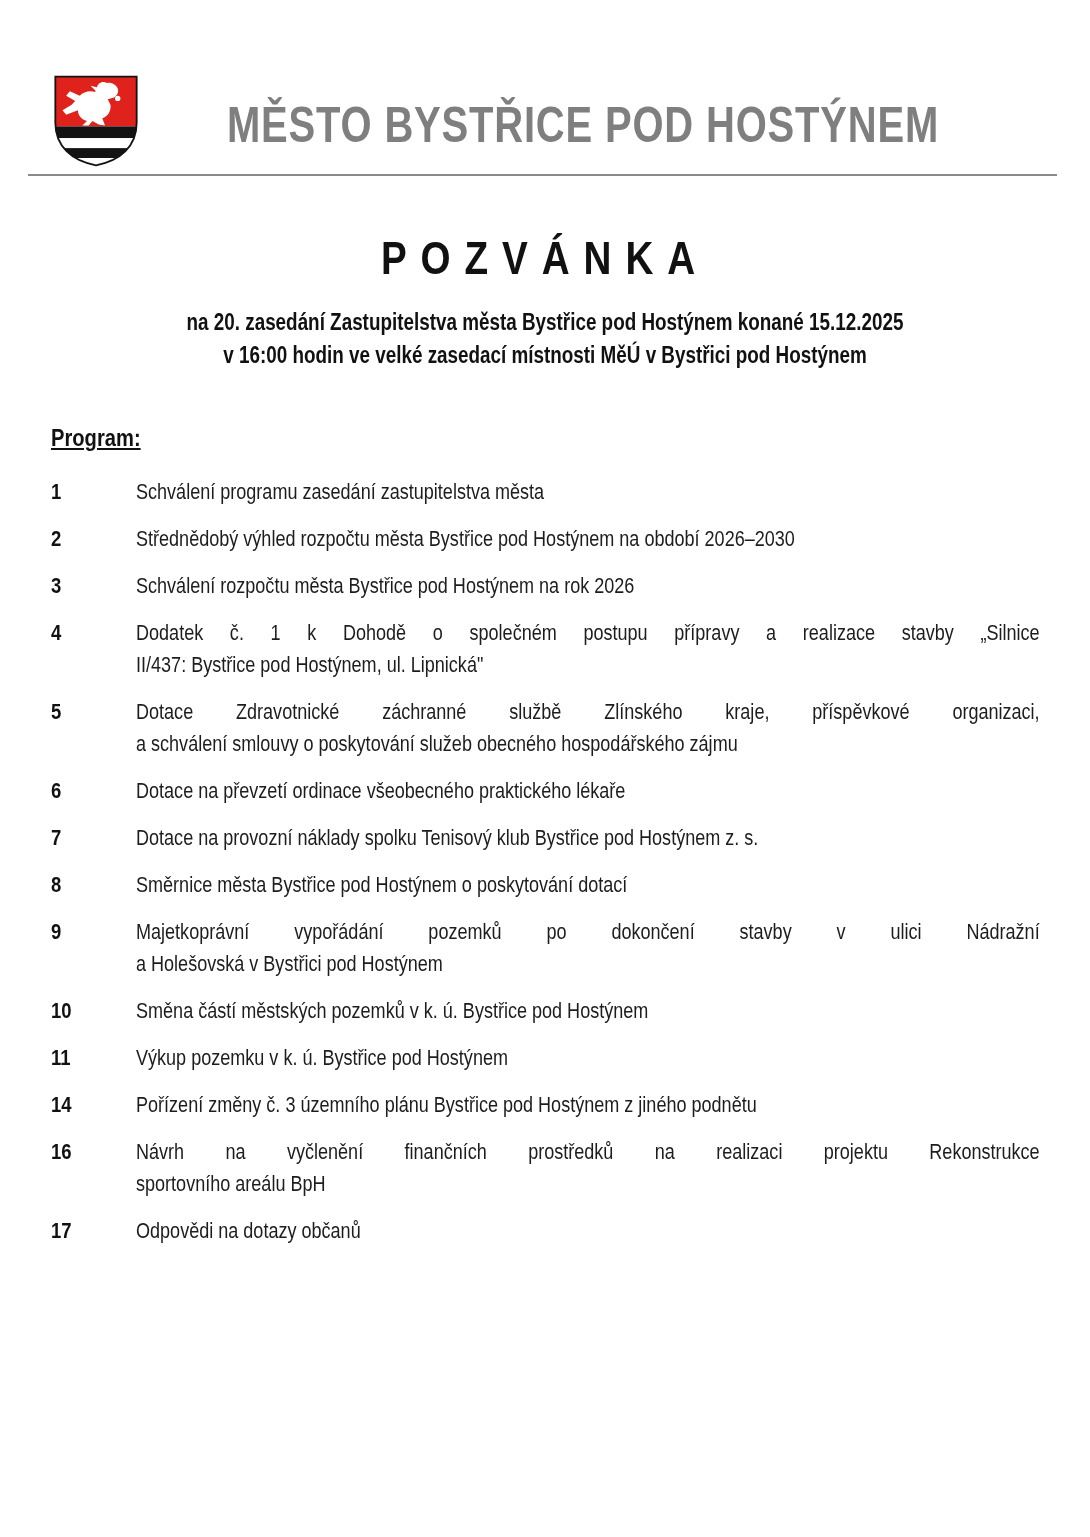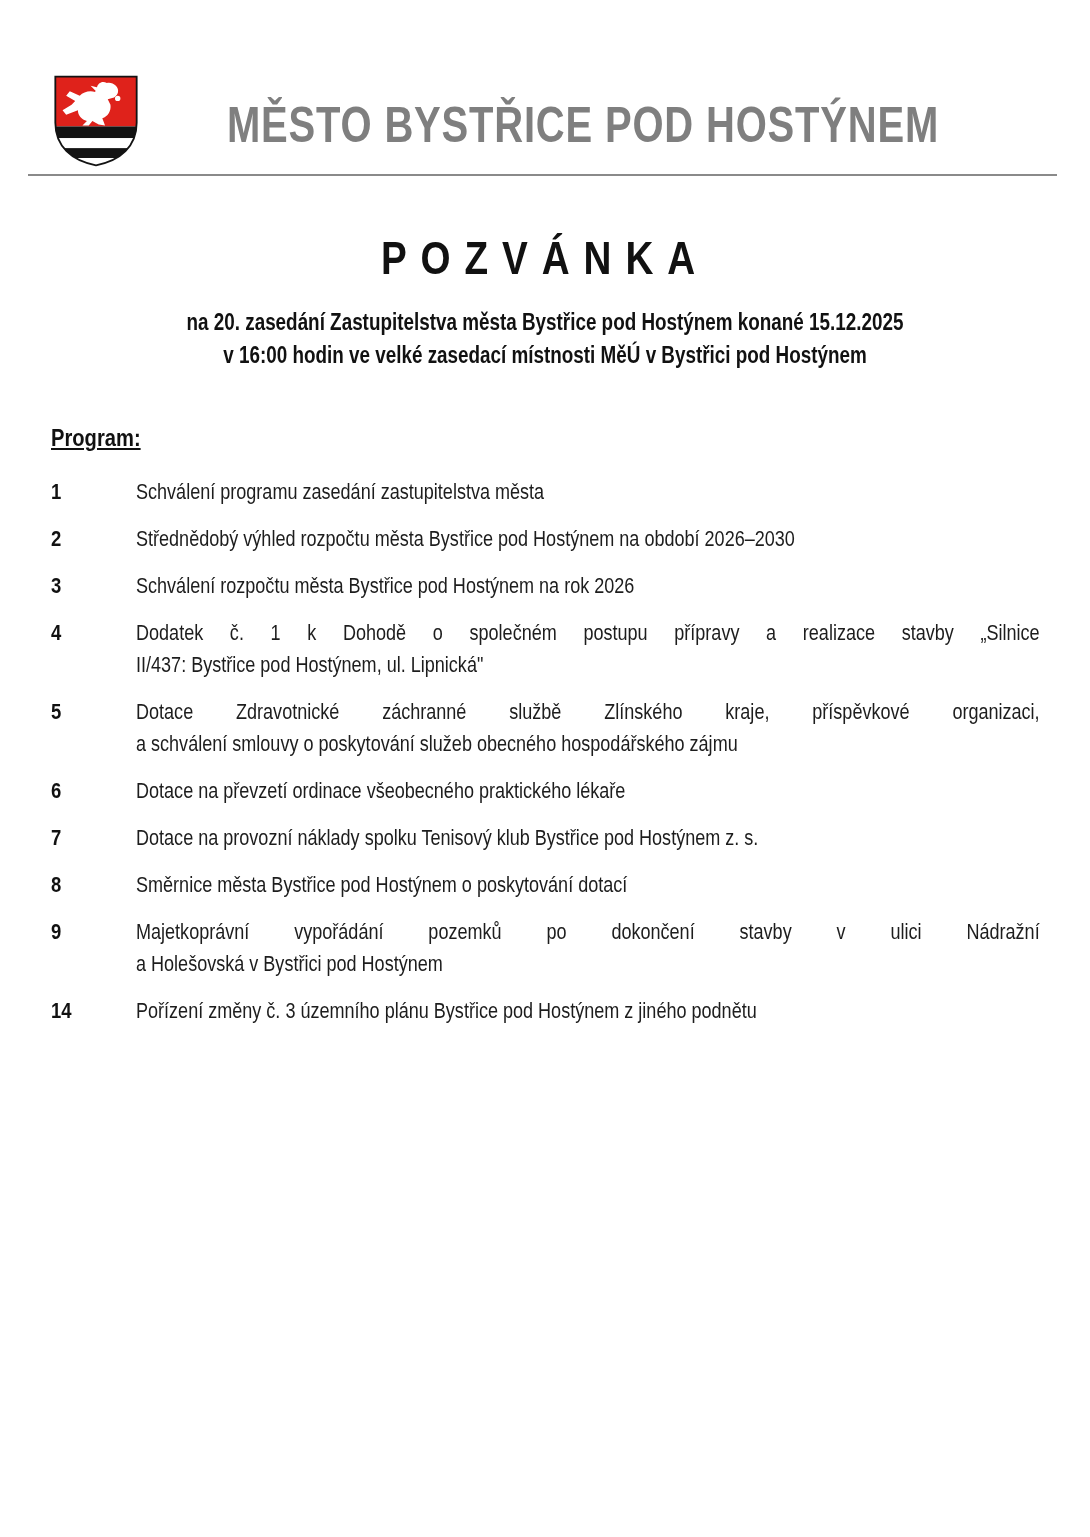--- a/index.html
+++ b/index.html
@@ -192,29 +192,54 @@
     </div>
 
     <div class="item">
       <div class="item-number">9</div>
       <div class="item-text">
           <div class="line just">Majetkoprávní vypořádání pozemků po dokončení stavby v ulici Nádražní</div>
           <div class="line">a Holešovská v Bystřici pod Hostýnem</div>
         </div>
     </div>
 
-
+    <div class="item">
+      <div class="item-number">10</div>
+      <div class="item-text">
+          <div class="line">Směna částí městských pozemků v k. ú. Bystřice pod Hostýnem</div>
+        </div>
+    </div>
+
+    <div class="item">
+      <div class="item-number">11</div>
+      <div class="item-text">
+          <div class="line">Výkup pozemku v k. ú. Bystřice pod Hostýnem</div>
+        </div>
+    </div>
 
 
 
     <div class="item">
       <div class="item-number">14</div>
       <div class="item-text">
           <div class="line">Pořízení změny č. 3 územního plánu Bystřice pod Hostýnem z jiného podnětu</div>
         </div>
     </div>
 
 
-
+    <div class="item">
+      <div class="item-number">16</div>
+      <div class="item-text">
+          <div class="line just">Návrh na vyčlenění finančních prostředků na realizaci projektu Rekonstrukce</div>
+          <div class="line">sportovního areálu BpH</div>
+        </div>
+    </div>
+
+    <div class="item">
+      <div class="item-number">17</div>
+      <div class="item-text">
+          <div class="line">Odpovědi na dotazy občanů</div>
+        </div>
+    </div>
 
   </div>
 
 </div>
 
 </body></html>

